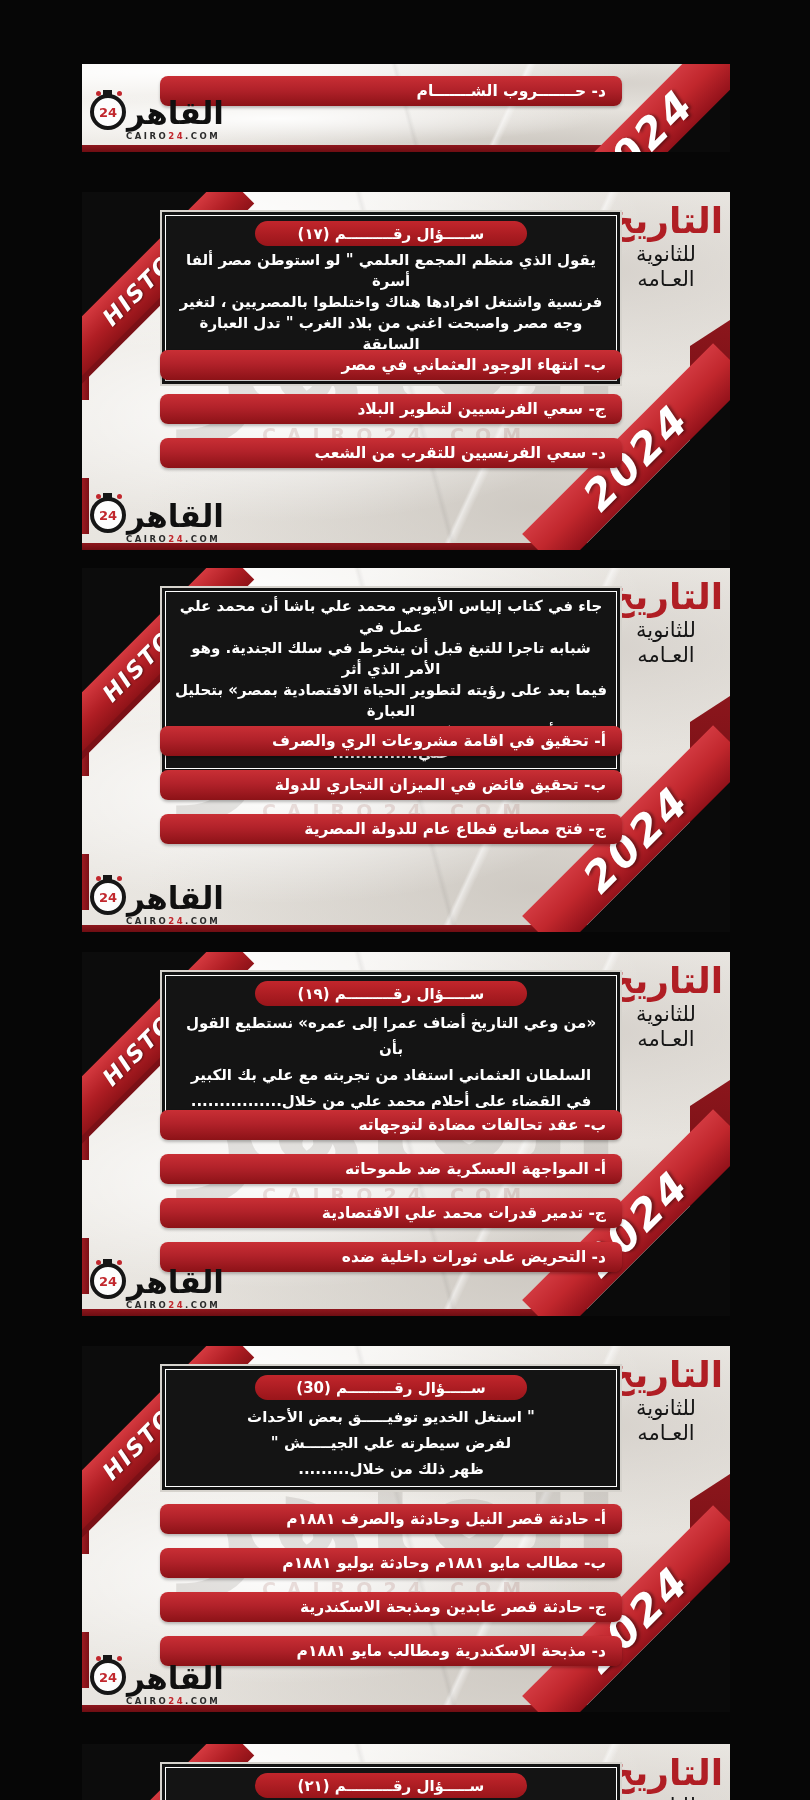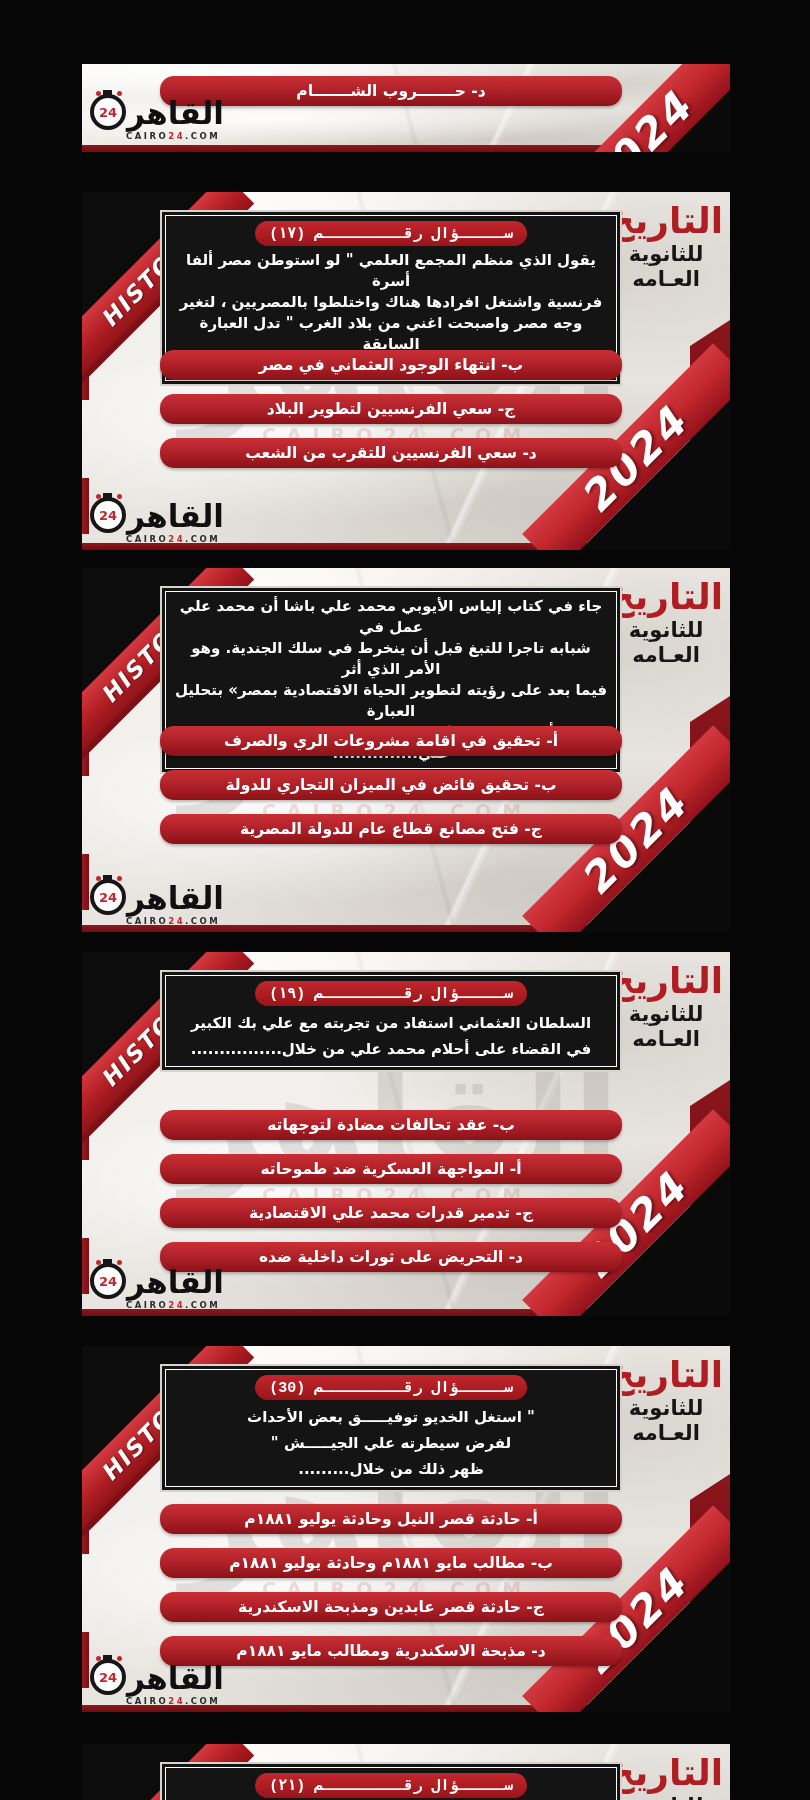--- a/index.html
+++ b/index.html
@@ -46,42 +46,42 @@
   .ribbon-history-text{color:#fff;font-weight:900;font-style:italic;font-size:23px;letter-spacing:2px;text-shadow:1px 1px 2px rgba(0,0,0,.45);}
   .corner-br{position:absolute;right:0;bottom:0;width:150px;height:150px;background:#0a0a0a;clip-path:polygon(100% 0,100% 100%,0 100%);z-index:3;}
   .ribbon-year{
     position:absolute;right:-41px;bottom:67px;width:270px;height:52px;transform:rotate(-45deg);z-index:4;
     background:linear-gradient(180deg,#d23940 0%,#c1272d 45%,#93121a 100%);
     display:flex;align-items:center;justify-content:center;
   }
   .ribbon-year-text{color:#fff;font-weight:900;font-style:italic;font-size:42px;letter-spacing:3px;text-shadow:2px 2px 3px rgba(0,0,0,.4);}
   .sidebar{position:absolute;right:4px;top:8px;width:120px;text-align:center;z-index:3;}
   .sb-title{font-size:36px;line-height:42px;font-weight:900;color:#b01e24;}
-  .sb-sub{font-size:21px;line-height:25px;font-weight:700;color:#161616;}
+  .sb-sub{font-size:21px;line-height:25px;font-weight:400;color:#161616;}
   .qbox{
     position:absolute;left:78px;top:18px;width:462px;z-index:4;box-sizing:border-box;
     background:#141414;border:2px solid #d6d3cd;padding:8px 10px;
   }
   .qbox::after{content:"";position:absolute;inset:3px;border:1px solid #ffffff;pointer-events:none;}
   .qheader{
     width:62%;height:25px;margin:1px auto 4px;border-radius:15px;
     background:linear-gradient(180deg,#c2262c,#99151a);
     display:flex;align-items:center;justify-content:center;
   }
-  .qheader-text{color:#fff;font-size:15px;font-weight:900;direction:rtl;font-family:Liberation Mono, monospace;}
+  .qheader-text{color:#fff;font-size:15px;font-weight:900;direction:rtl;}
   .qlines{direction:rtl;text-align:center;}
   .qline{color:#fff;font-size:15px;line-height:21px;font-weight:bold;direction:rtl;}
   .card--lines3 .qline{line-height:26px;}
   .options{position:absolute;left:78px;top:158px;width:462px;display:flex;flex-direction:column;gap:14px;z-index:4;}
   .option{
-    height:30px;line-height:30px;border-radius:14px;
+    height:30px;line-height:30px;border-radius:8px;
     background:linear-gradient(180deg,#c92f35 0%,#b2222a 45%,#8c1217 100%);
     box-shadow:0 2px 3px rgba(0,0,0,.25);
     color:#fff;font-size:15.5px;font-weight:900;
-    direction:rtl;text-align:center;padding-right:0;box-sizing:border-box;
+    direction:rtl;text-align:right;padding-right:16px;box-sizing:border-box;
   }
   .logo{position:absolute;left:8px;bottom:6px;width:150px;z-index:5;}
   .logo-row{display:flex;align-items:flex-end;gap:1px;}
   .watch{position:relative;width:36px;height:40px;}
   .watch-stem{position:absolute;top:0;left:13px;width:9px;height:7px;background:#161616;}
   .watch::before{content:"";position:absolute;top:1px;left:6px;width:5px;height:5px;border-radius:50%;background:#c1272d;}
   .watch::after{content:"";position:absolute;top:1px;right:4px;width:5px;height:5px;border-radius:50%;background:#c1272d;}
   .watch-face{
     position:absolute;bottom:0;left:0;width:28px;height:28px;border-radius:50%;
     background:#fdfdfd;border:4px solid #161616;
@@ -257,20 +257,21 @@
     <div class="sidebar">
       <div class="sb-title">التاريخ</div>
       <div class="sb-sub">للثانوية</div>
       <div class="sb-sub">العـامه</div>
     </div>
     <div class="qbox">
       <div class="qheader">
         <span class="qheader-text">ســـــؤال رقـــــــــم (١٩)</span>
       </div>
       <div class="qlines">
+          <div class="qline">«من وعي التاريخ أضاف عمرا إلى عمره» نستطيع القول بأن</div>
           <div class="qline">السلطان العثماني استفاد من تجربته مع علي بك الكبير</div>
           <div class="qline">في القضاء على أحلام محمد علي من خلال................</div>
         </div>
     </div>
     <div class="options">
         <div class="option">ب- عقد تحالفات مضادة لتوجهاته</div>
         <div class="option">أ- المواجهة العسكرية ضد طموحاته</div>
         <div class="option">ج- تدمير قدرات محمد علي الاقتصادية</div>
         <div class="option">د- التحريض على ثورات داخلية ضده</div>
       </div>
@@ -317,21 +318,21 @@
       <div class="qheader">
         <span class="qheader-text">ســـــؤال رقـــــــــم (30)</span>
       </div>
       <div class="qlines">
           <div class="qline">" استغل الخديو توفيـــــق بعض الأحداث</div>
           <div class="qline">لفرض سيطرته علي الجيـــــش "</div>
           <div class="qline">ظهر ذلك من خلال.........</div>
         </div>
     </div>
     <div class="options">
-        <div class="option">أ- حادثة قصر النيل وحادثة يوليو ١٨٨١م</div>
+        <div class="option">أ- حادثة قصر النيل وحادثة والصرف ١٨٨١م</div>
         <div class="option">ب- مطالب مايو ١٨٨١م وحادثة يوليو ١٨٨١م</div>
         <div class="option">ج- حادثة قصر عابدين ومذبحة الاسكندرية</div>
         <div class="option">د- مذبحة الاسكندرية ومطالب مايو ١٨٨١م</div>
       </div>
     <div class="logo">
       <div class="logo-row">
         <div class="watch">
           <div class="watch-stem"></div>
           <div class="watch-face">
             <span class="watch-num">24</span>

